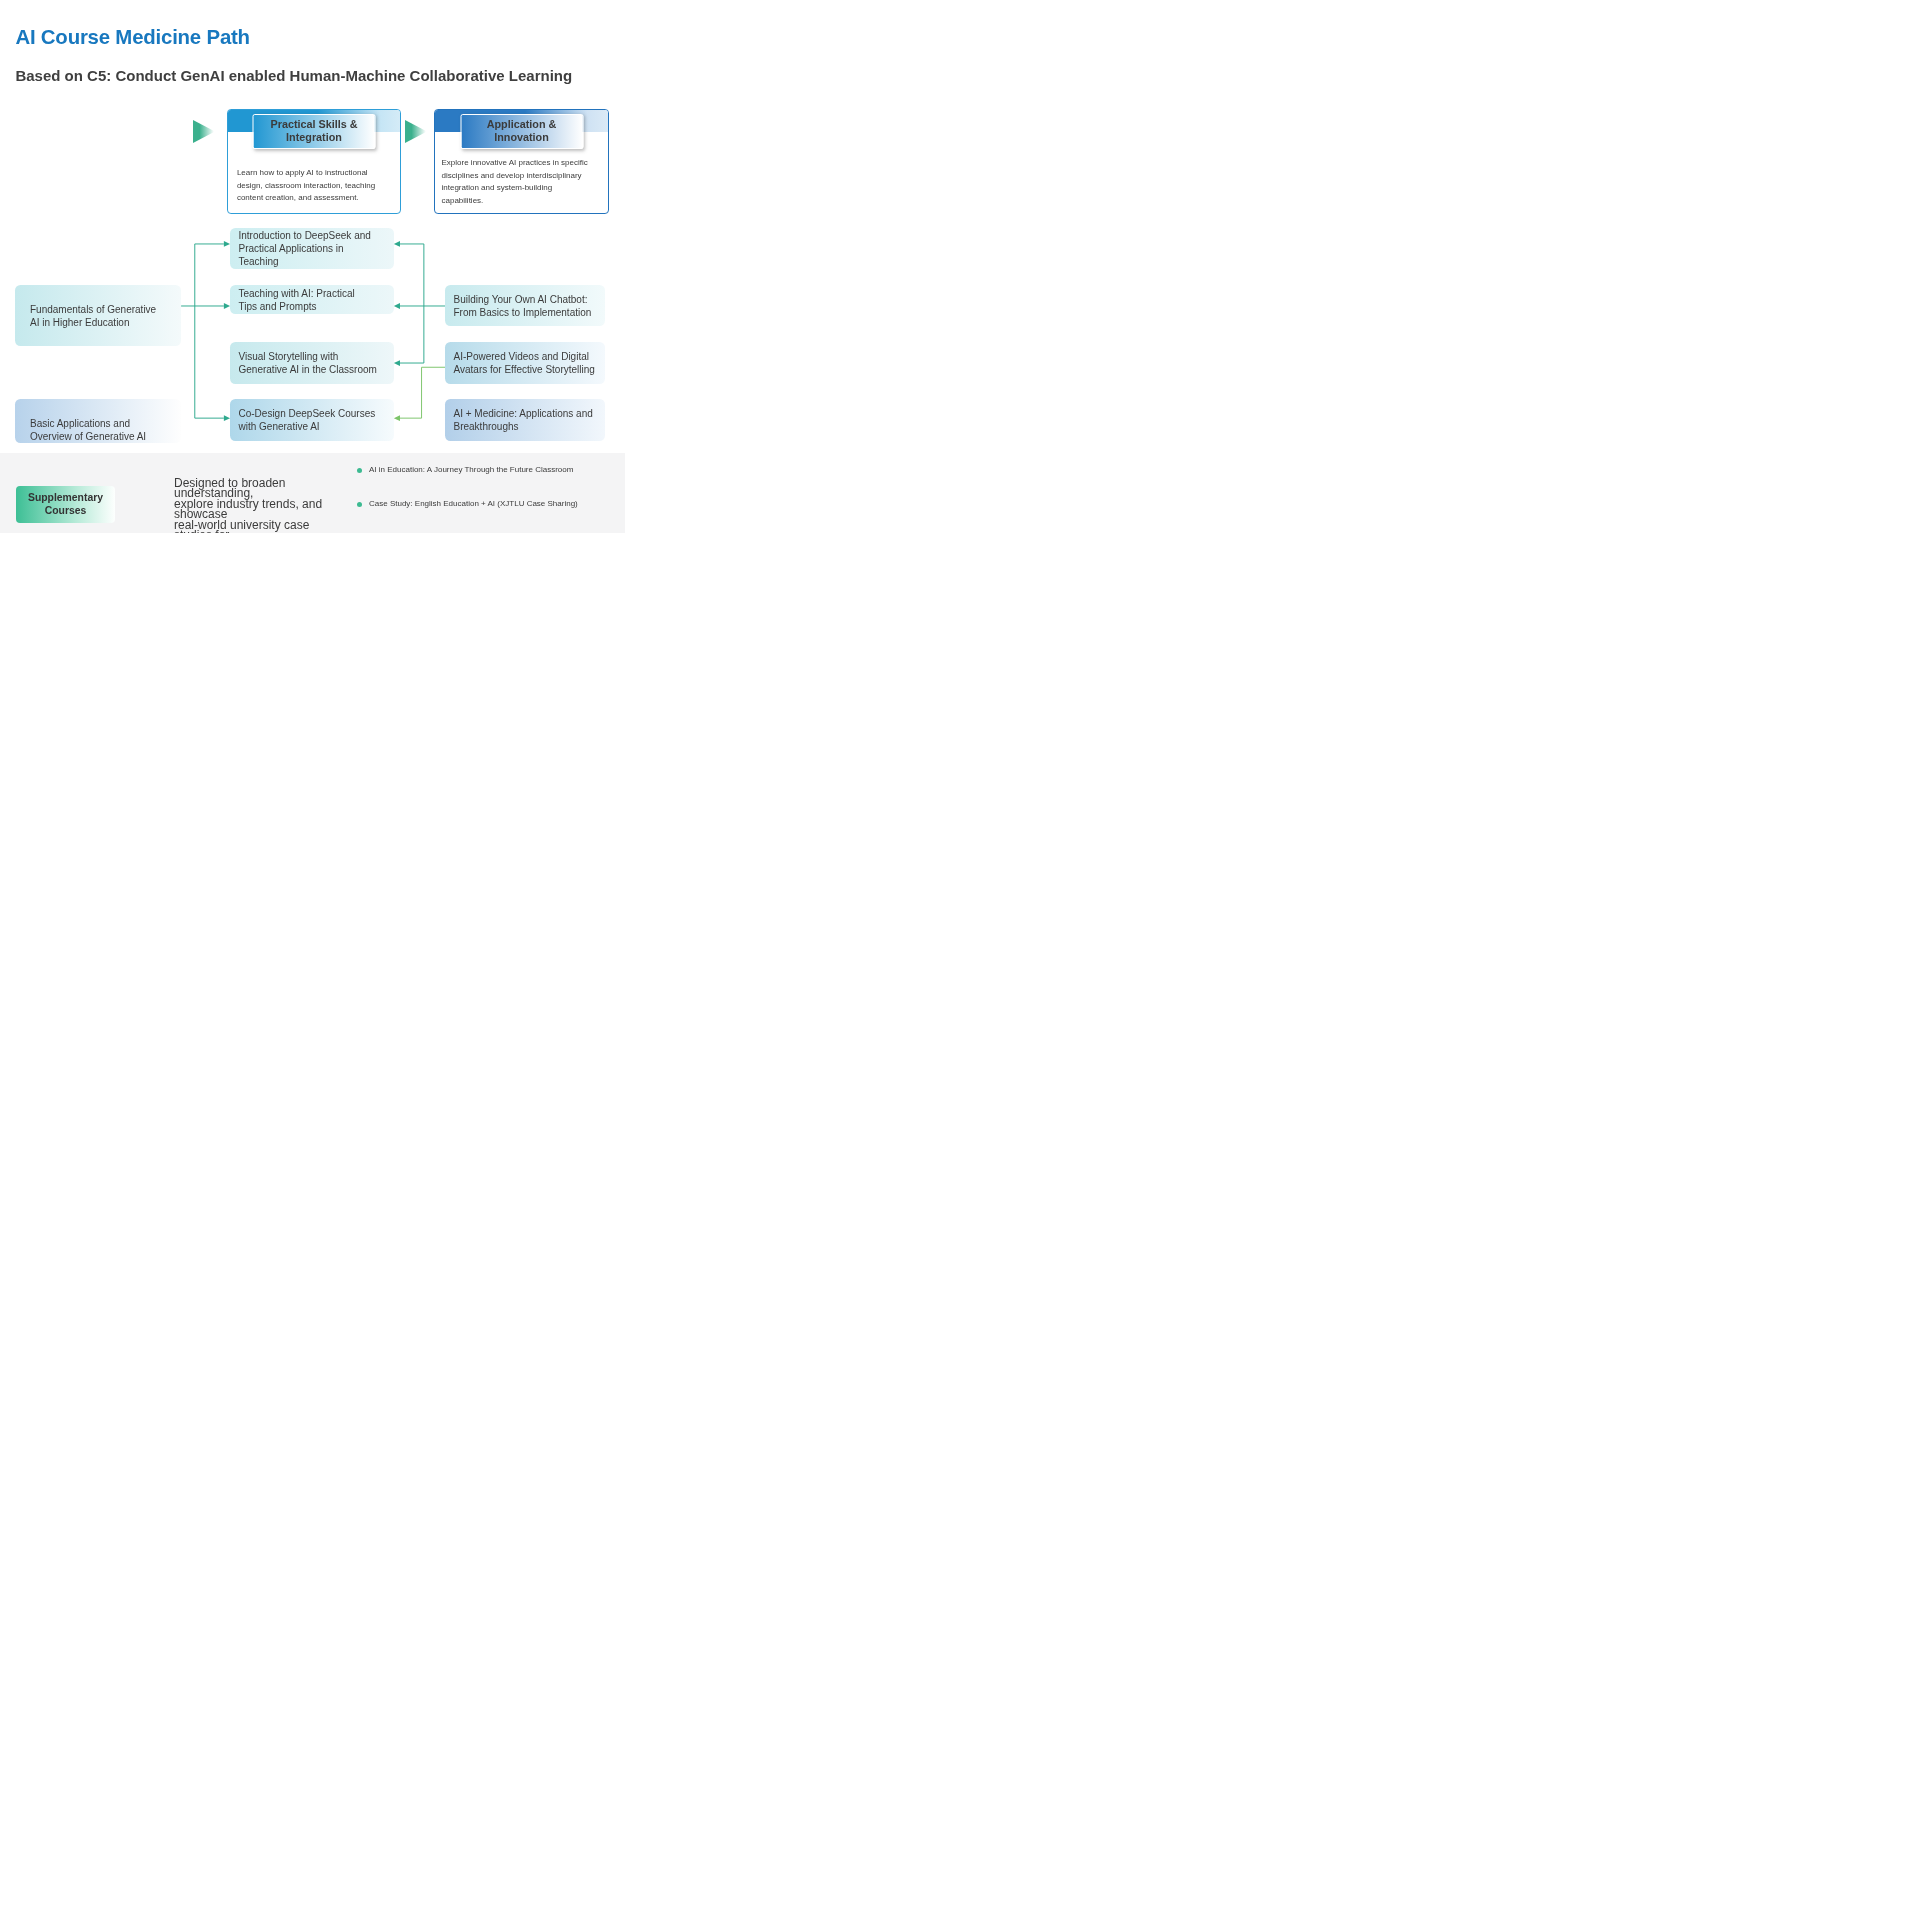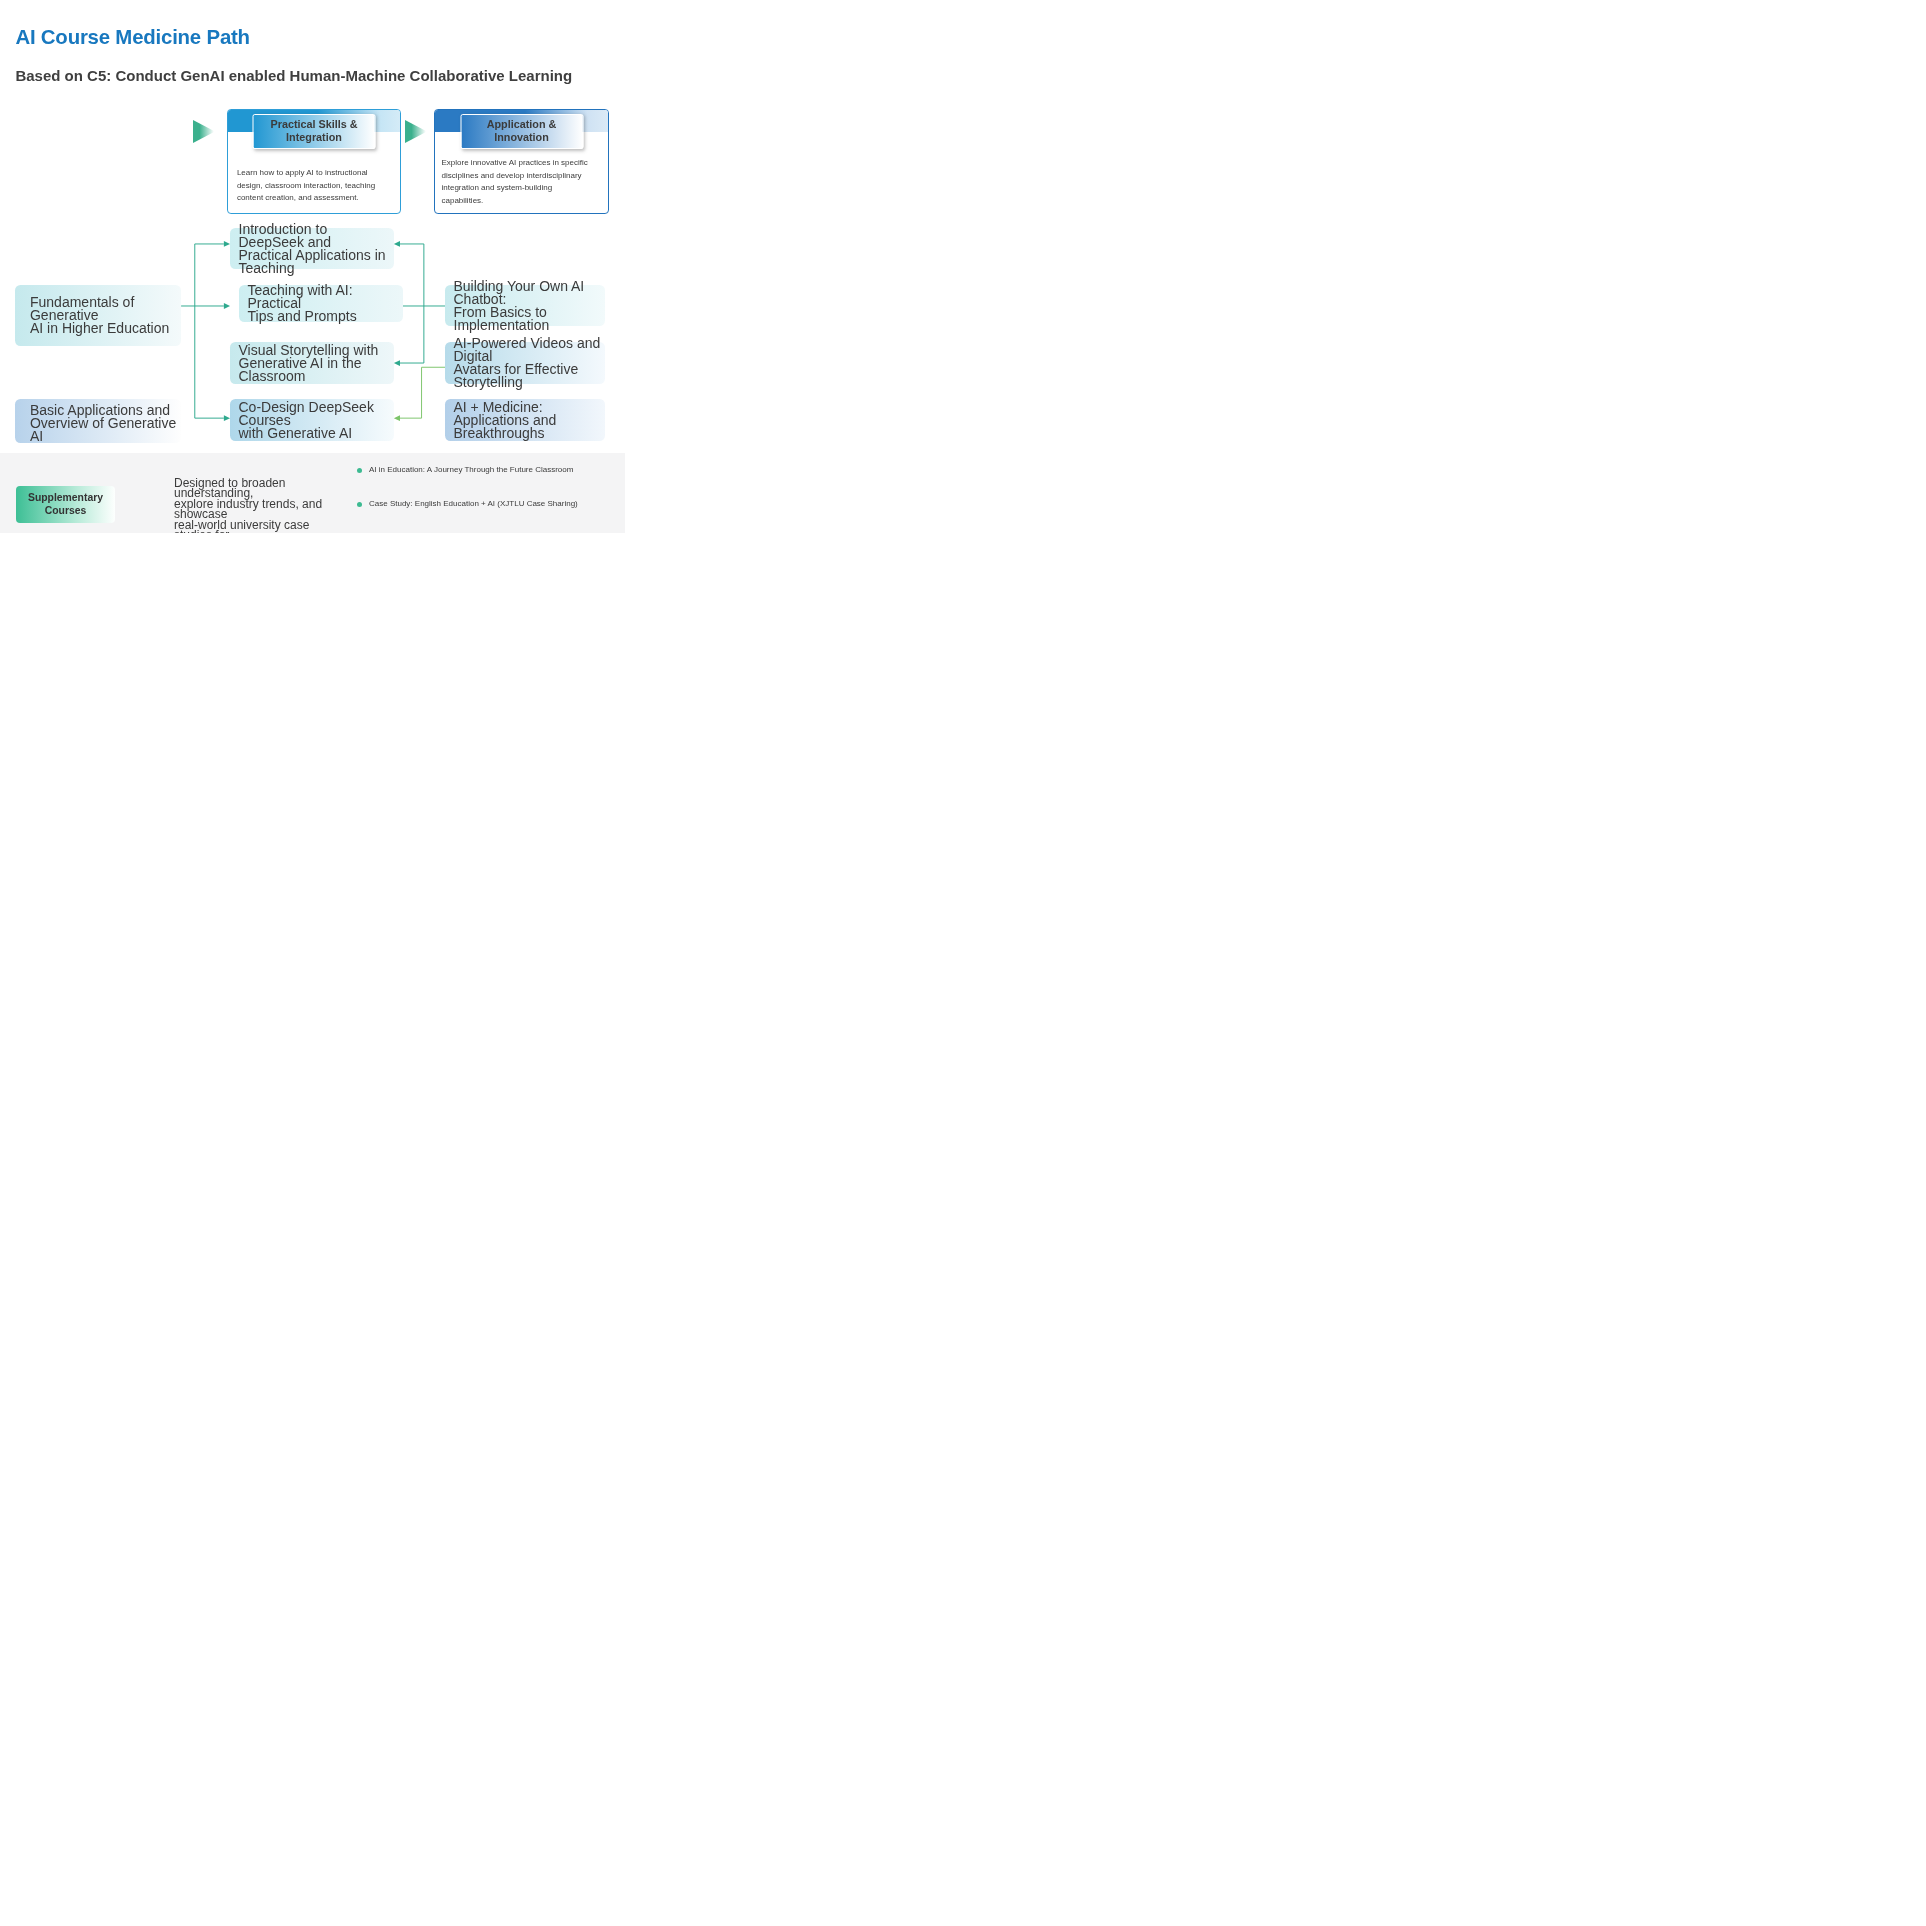--- a/index.html
+++ b/index.html
@@ -48,29 +48,29 @@
     position:absolute;top:120px;width:22px;height:23px;
     clip-path:polygon(0 0,100% 50%,0 100%);
     background:linear-gradient(90deg,#3bb08d 0%,#3bb08d 30%,rgba(255,255,255,0) 95%);
   }
   .tri-1{left:193px;}
   .tri-2{left:405px;}
 
   
   .course{
     position:absolute;display:flex;align-items:center;border-radius:5.4px;
-    font-size:14px;line-height:13px;color:#3b3b3b;white-space:pre-line;box-sizing:border-box;
+    font-size:10px;line-height:13px;color:#3b3b3b;white-space:pre-line;box-sizing:border-box;
   }
   .cb-left{left:15.4px;width:166px;padding-left:14.6px;}
   .cb-mid{left:230px;width:164px;padding-left:8.5px;}
   .cb-right{left:445px;width:160px;padding-left:8.5px;}
   .cb-fundamentals{top:285px;height:61px;background:linear-gradient(90deg,#c5e9ed 0%,#f4fafb 100%);}
   .cb-basic{top:399px;height:44px;background:linear-gradient(90deg,#b7d2eb 0%,#fefefe 100%);align-items:flex-end;}
   .cb-deepseek{top:228px;height:41px;background:linear-gradient(90deg,#cdeef1 0%,#ecf7f9 100%);}
-  .cb-teach{top:285px;height:37px;background:linear-gradient(90deg,#cdeef1 0%,#ecf7f9 100%);margin-left:9px;}
+  .cb-teach{top:285px;height:29px;background:linear-gradient(90deg,#cdeef1 0%,#ecf7f9 100%);}
   .cb-visual{top:342px;height:42px;background:linear-gradient(90deg,#c6e9ed 0%,#eef7f9 100%);}
   .cb-codesign{top:399px;height:42px;background:linear-gradient(90deg,#aed7ea 0%,#f6fbfd 100%);}
   .cb-chatbot{top:285px;height:41px;background:linear-gradient(90deg,#c7eaee 0%,#f2fafb 100%);}
   .cb-videos{top:342px;height:42px;background:linear-gradient(90deg,#b6dbea 0%,#f4f9fd 100%);}
   .cb-medicine{top:399px;height:42px;background:linear-gradient(90deg,#b2cfe9 0%,#f2f7fc 100%);}
 
   .connectors{position:absolute;left:0;top:0;width:625px;height:533px;pointer-events:none;}
 
   
   .bottom-band{position:absolute;left:0;top:453px;width:625px;height:80px;background:#f4f4f5;}

